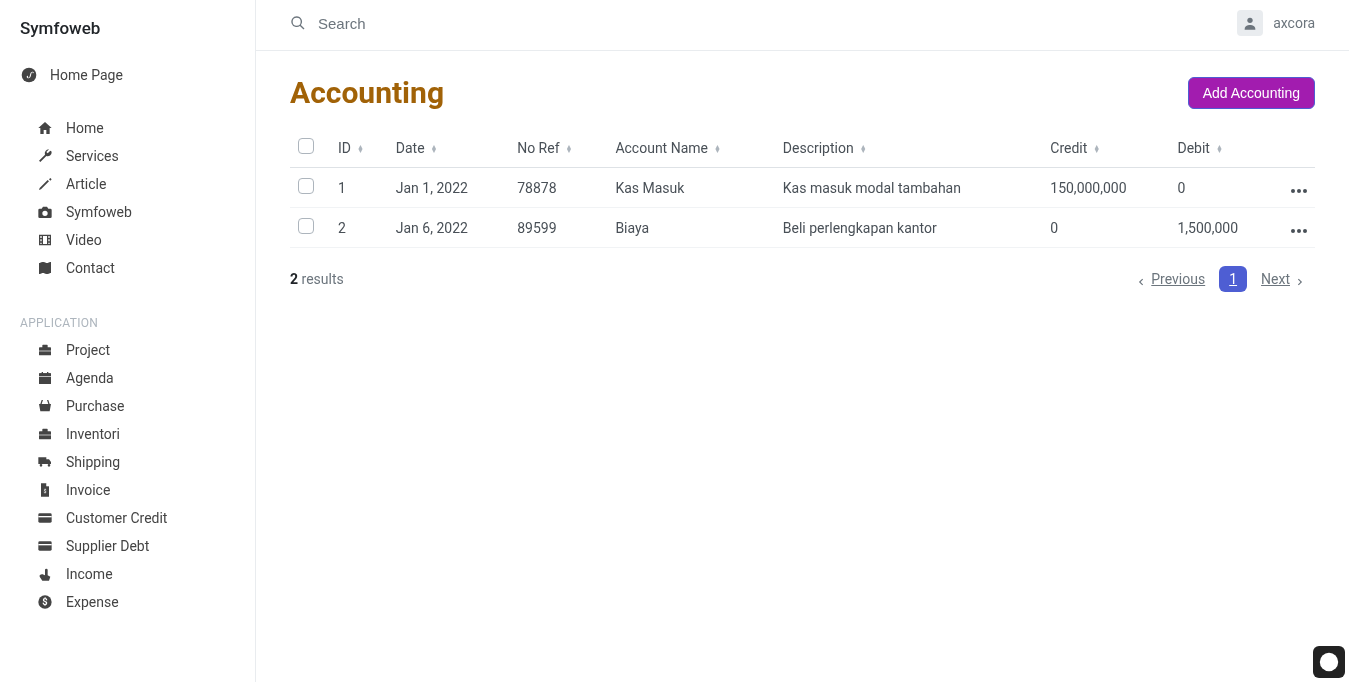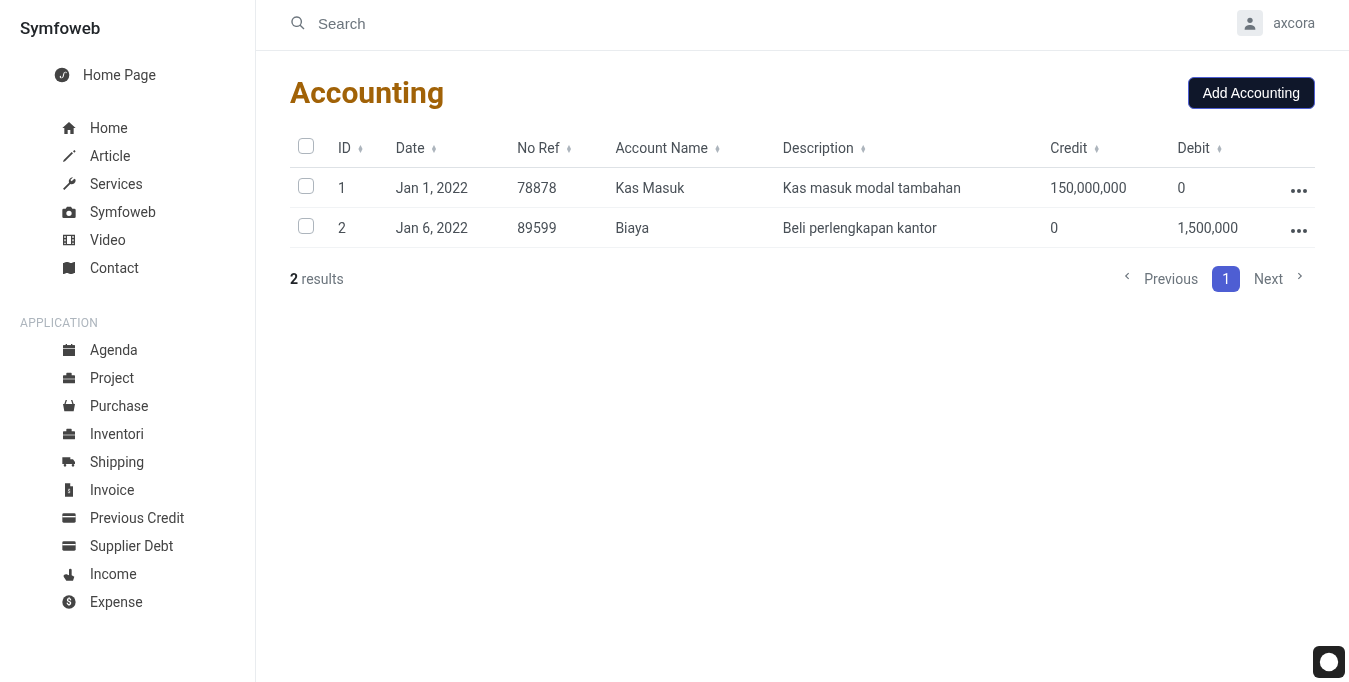--- a/index.html
+++ b/index.html
@@ -2,59 +2,59 @@
 <html><head>
 <meta charset="utf-8">
 <style>
 *{box-sizing:border-box;margin:0;padding:0;}
 body{font-family:-apple-system,BlinkMacSystemFont,"Segoe UI",Roboto,sans-serif;font-size:14px;color:#212529;background:#fff;}
 .app{display:flex;height:100vh;overflow:hidden;}
 
 
 .sidebar{width:256px;flex-shrink:0;background:#fff;border-right:1px solid #e9ecef;overflow-y:auto;height:100vh;}
 .sidebar-brand{padding:18px 20px;font-size:17px;font-weight:500;color:#212529;}
-.sidebar-nav{list-style:none;padding:0 0 20px 0;margin-left:33px;}
-.sidebar-nav li{display:flex;align-items:center;padding:5px 27px;color:#444;cursor:pointer;}
+.sidebar-nav{list-style:none;padding:0 0 20px 0;}
+.sidebar-nav li{display:flex;align-items:center;padding:5px 36px;color:#444;cursor:pointer;}
 .sidebar-nav li .icon{width:18px;height:18px;margin-right:12px;display:inline-flex;align-items:center;justify-content:center;flex-shrink:0;}
 .sidebar-nav li .icon svg{width:16px;height:16px;fill:#444;}
 .sidebar-section{padding:14px 20px 6px 20px;font-size:12px;color:#adb5bd;letter-spacing:.3px;}
 .sidebar-nav li.home-page{padding:10px 20px;}
 
 
 .main{flex:1;display:flex;flex-direction:column;overflow:hidden;}
 .topbar{display:flex;align-items:center;justify-content:space-between;padding:10px 34px 14px 34px;border-bottom:1px solid #e9ecef;}
 .search-wrap{display:flex;align-items:center;flex:1;max-width:900px;}
 .search-wrap .icon{width:16px;height:16px;margin-right:12px;}
 .search-wrap .icon svg{width:16px;height:16px;fill:#6c757d;}
 .search-input{border:none;outline:none;font-size:15px;width:100%;color:#212529;}
 .search-input::placeholder{color:#6c757d;}
 .user-menu{display:flex;align-items:center;cursor:pointer;color:#6c757d;font-size:14px;}
 .user-avatar{width:26px;height:26px;background:#e9ecef;border-radius:4px;display:flex;align-items:center;justify-content:center;margin-right:10px;}
 .user-avatar svg{width:16px;height:16px;fill:#6c757d;}
 
 .content{flex:1;padding:24px 34px;overflow:auto;}
 .page-head{display:flex;align-items:center;justify-content:space-between;margin-bottom:18px;}
 .page-title{font-size:30px;font-weight:700;color:#a16207;}
-.btn-primary{background:#0f172a;color:#fff;border:1px solid #4e5ed3;border-radius:6px;padding:7px 14px;font-size:14px;cursor:pointer;}
+.btn-primary{background:#a21caf;color:#fff;border:1px solid #4e5ed3;border-radius:6px;padding:7px 14px;font-size:14px;cursor:pointer;}
 
 
 table{width:100%;border-collapse:collapse;}
 thead th{text-align:left;font-weight:400;color:#495057;padding:10px 8px;border-bottom:1px solid #dee2e6;font-size:14px;}
 thead th .sort{margin-left:6px;display:inline-flex;flex-direction:column;vertical-align:middle;line-height:4px;color:#adb5bd;font-size:7px;}
 tbody td{padding:10px 8px;border-bottom:1px solid #f1f3f5;color:#495057;font-size:14px;}
 .checkbox-custom{width:16px;height:16px;border:1.5px solid #adb5bd;border-radius:4px;cursor:pointer;display:inline-block;}
 .row-actions{text-align:right;}
 .dots{display:inline-flex;gap:2px;cursor:pointer;}
 .dots span{width:4px;height:4px;background:#495057;border-radius:50%;}
 
 
 .table-footer{display:flex;align-items:center;justify-content:space-between;margin-top:18px;font-size:14px;color:#6c757d;}
 .table-footer strong{color:#212529;font-weight:700;}
 .pagination{display:flex;align-items:center;gap:4px;}
-.pagination .page-link{padding:5px 10px;color:#6c757d;cursor:pointer;display:flex;align-items:flex-start;gap:12px;border-radius:6px;}
+.pagination .page-link{padding:5px 10px;color:#6c757d;cursor:pointer;display:flex;align-items:flex-end;gap:5px;border-radius:6px;text-decoration:underline;}
 .pagination .page-link.active{background:#4e5ed3;color:#fff;}
 .pagination .page-link svg{width:10px;height:10px;fill:#6c757d;}
 
 
 .sf-badge{position:fixed;bottom:4px;right:4px;width:32px;height:32px;background:#222;border-radius:6px;display:flex;align-items:center;justify-content:center;}
 .sf-badge svg{width:20px;height:20px;fill:#fff;}
 </style>
 </head>
 <body>
 
@@ -155,32 +155,32 @@
           <span class="icon">
             <svg>
               <use href="#i-home"></use>
             </svg>
           </span>
           <span>Home</span>
         </li>
         <li>
           <span class="icon">
             <svg>
+              <use href="#i-wrench"></use>
+            </svg>
+          </span>
+          <span>Services</span>
+        </li>
+        <li>
+          <span class="icon">
+            <svg>
               <use href="#i-pen"></use>
             </svg>
           </span>
           <span>Article</span>
-        </li>
-        <li>
-          <span class="icon">
-            <svg>
-              <use href="#i-wrench"></use>
-            </svg>
-          </span>
-          <span>Services</span>
         </li>
         <li>
           <span class="icon">
             <svg>
               <use href="#i-camera"></use>
             </svg>
           </span>
           <span>Symfoweb</span>
         </li>
         <li>
@@ -198,47 +198,47 @@
             </svg>
           </span>
           <span>Contact</span>
         </li>
       </ul>
     <div class="sidebar-section">APPLICATION</div>
     <ul class="sidebar-nav" id="nav-application">
         <li>
           <span class="icon">
             <svg>
+              <use href="#i-briefcase"></use>
+            </svg>
+          </span>
+          <span>Project</span>
+        </li>
+        <li>
+          <span class="icon">
+            <svg>
               <use href="#i-calendar"></use>
             </svg>
           </span>
           <span>Agenda</span>
         </li>
         <li>
           <span class="icon">
             <svg>
+              <use href="#i-basket"></use>
+            </svg>
+          </span>
+          <span>Purchase</span>
+        </li>
+        <li>
+          <span class="icon">
+            <svg>
               <use href="#i-briefcase"></use>
             </svg>
           </span>
-          <span>Project</span>
-        </li>
-        <li>
-          <span class="icon">
-            <svg>
-              <use href="#i-basket"></use>
-            </svg>
-          </span>
-          <span>Purchase</span>
-        </li>
-        <li>
-          <span class="icon">
-            <svg>
-              <use href="#i-briefcase"></use>
-            </svg>
-          </span>
           <span>Inventori</span>
         </li>
         <li>
           <span class="icon">
             <svg>
               <use href="#i-truck"></use>
             </svg>
           </span>
           <span>Shipping</span>
         </li>
@@ -249,21 +249,21 @@
             </svg>
           </span>
           <span>Invoice</span>
         </li>
         <li>
           <span class="icon">
             <svg>
               <use href="#i-card"></use>
             </svg>
           </span>
-          <span>Previous Credit</span>
+          <span>Customer Credit</span>
         </li>
         <li>
           <span class="icon">
             <svg>
               <use href="#i-card"></use>
             </svg>
           </span>
           <span>Supplier Debt</span>
         </li>
         <li>

